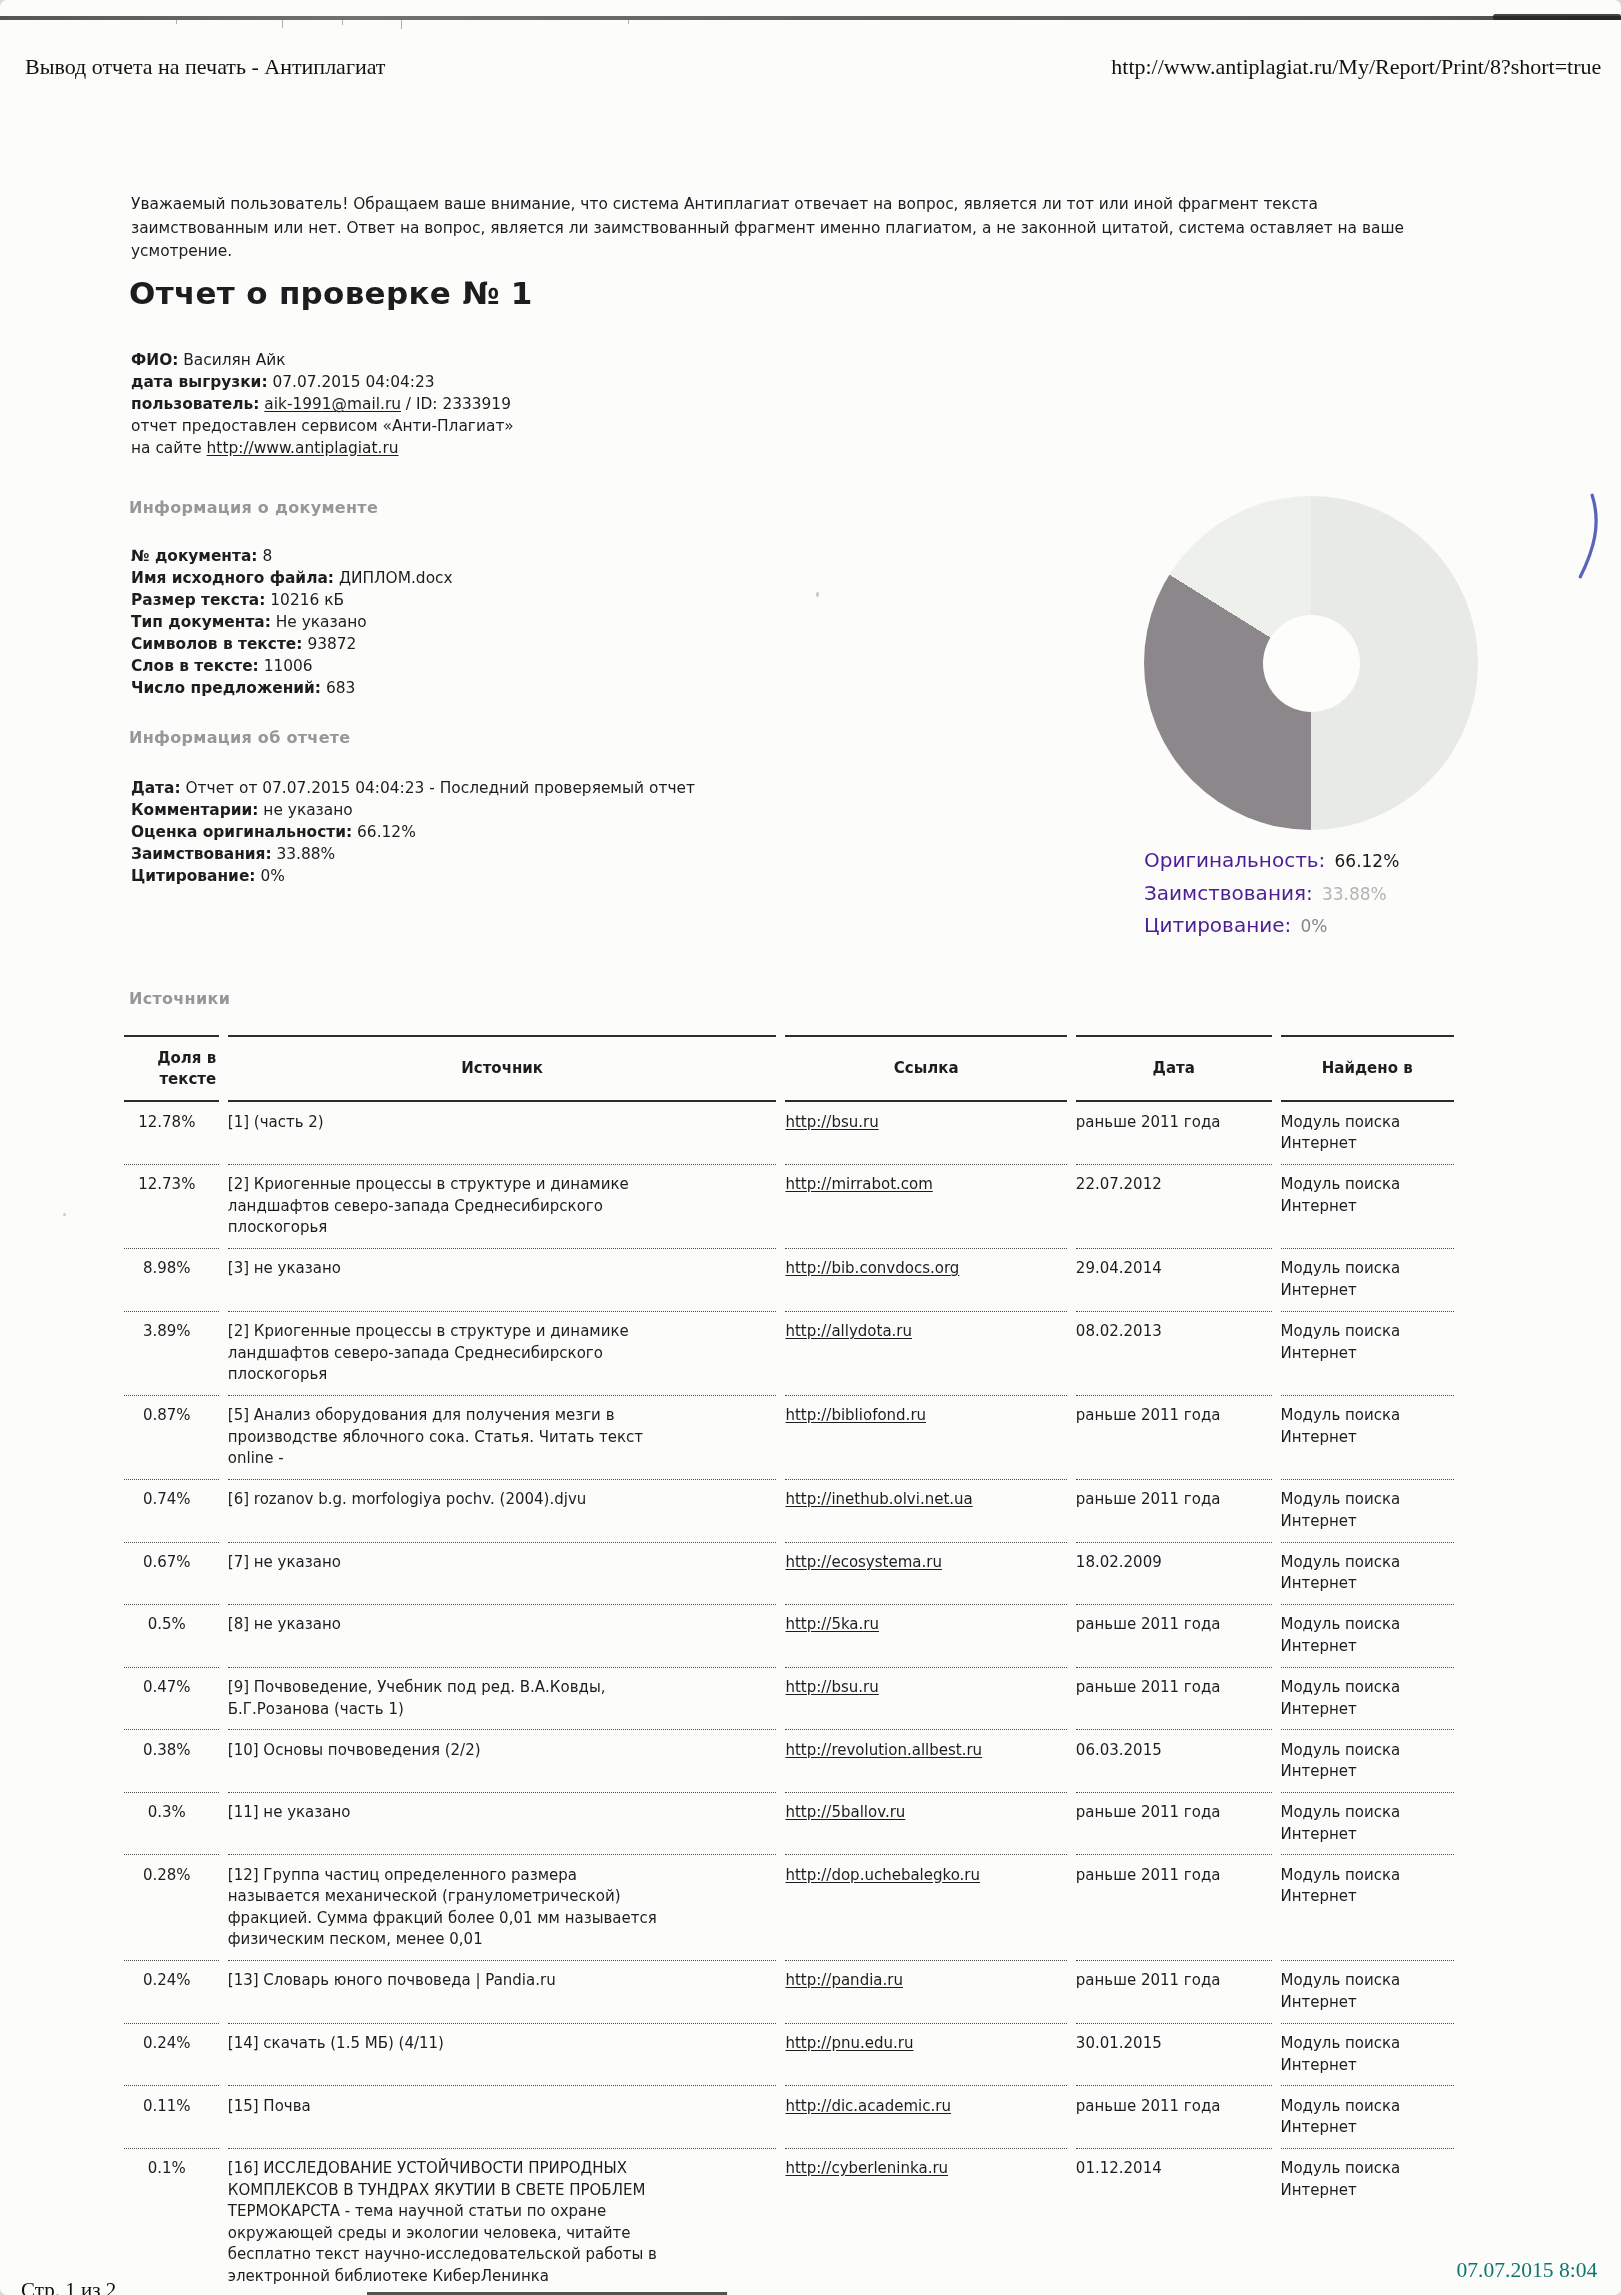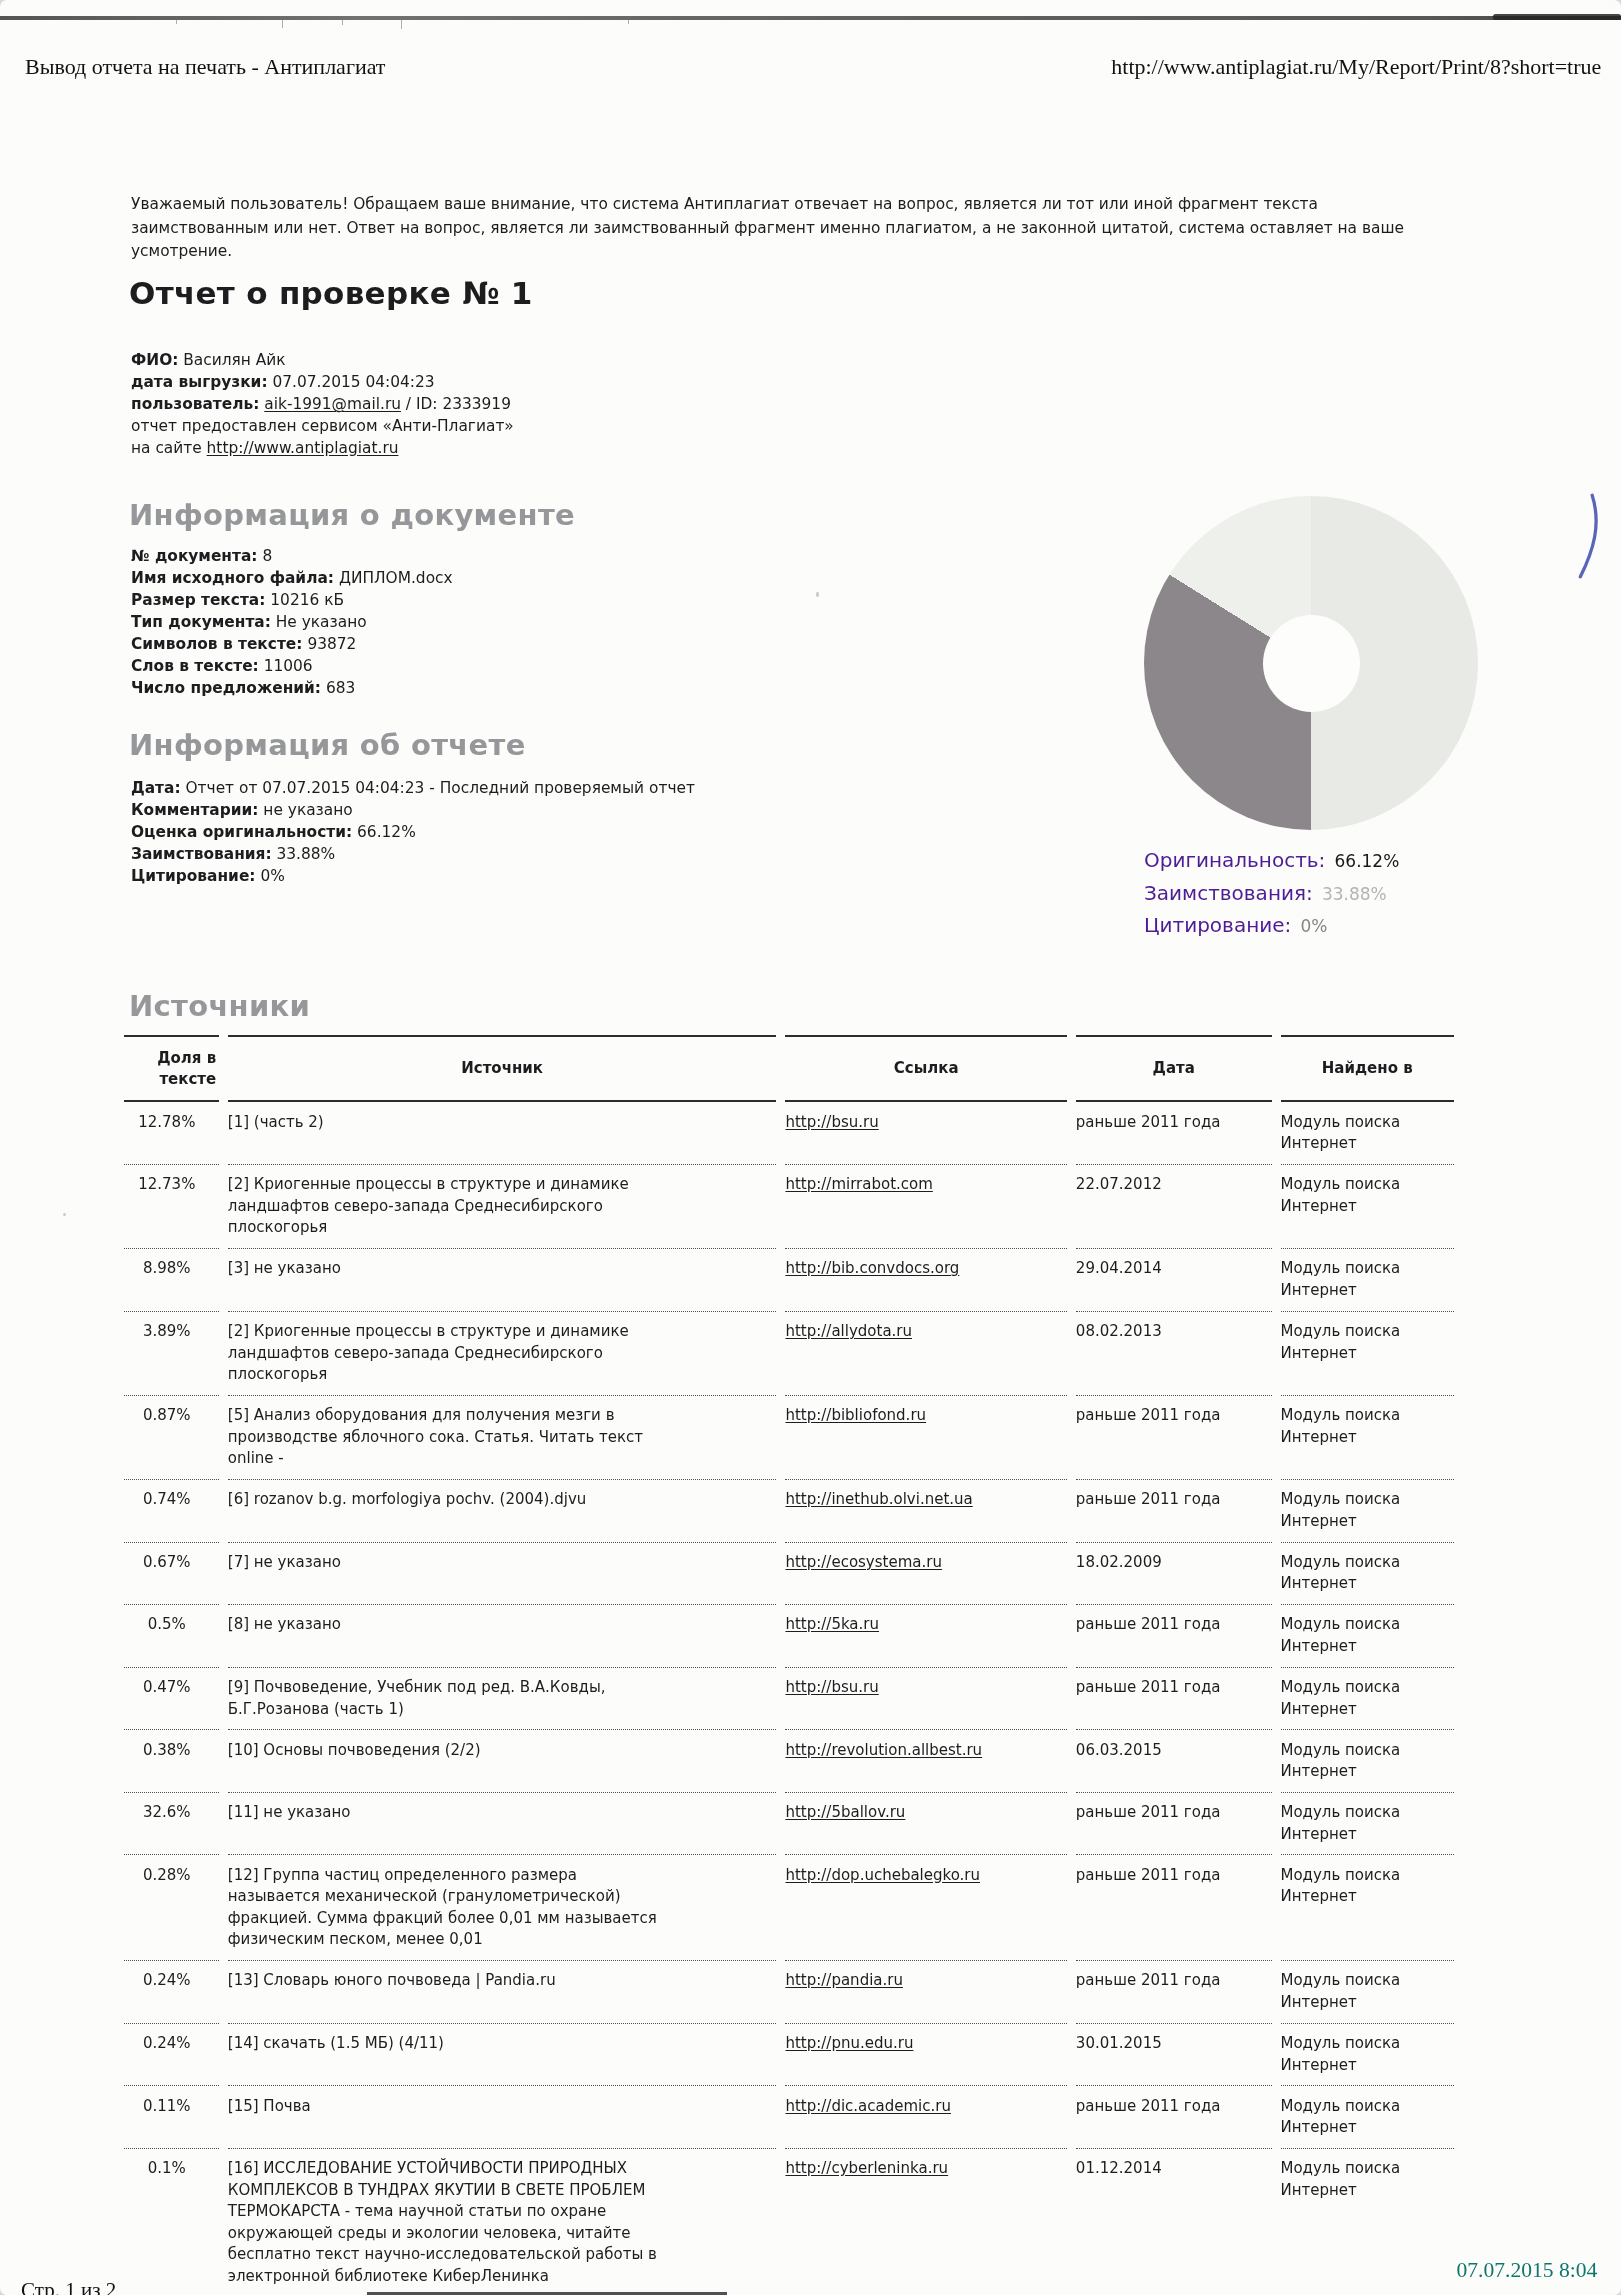--- a/index.html
+++ b/index.html
@@ -27,21 +27,21 @@
   .print-url   { position:absolute; right:19.7px; top:54px; font-size:22px; color:#111; }
   .footer-left  { position:absolute; left:21px;  top:2278px; font-size:21px; color:#111; }
   .footer-right { position:absolute; right:23.6px; top:2258px; font-size:21.6px; color:#0f766e; }
 
   
   .notice { position:absolute; left:131px; top:193px; width:1300px; font-size:15.4px; line-height:23.6px; }
   .report-title { position:absolute; left:129px; top:275px; font-size:31px; font-weight:bold; letter-spacing:0.3px; }
   .kv-block { position:absolute; font-size:15.4px; line-height:22px; }
   .kv-block b { font-weight:bold; }
   .lnk { color:inherit; text-decoration:underline; text-underline-offset:2px; cursor:pointer; }
-  .section-heading { position:absolute; font-size:29px; font-weight:bold; color:#96979a; letter-spacing:0.3px; }
+  .section-heading { position:absolute; font-size:16px; font-weight:bold; color:#96979a; letter-spacing:0.3px; }
 
   
   .pie { position:absolute; left:1144px; top:496px; width:334px; height:334px; border-radius:50%; }
   .pie::after { content:""; position:absolute; left:119px; top:119px; width:97px; height:97px;
     border-radius:50%; background:#fdfdfc; }
   .legend { position:absolute; left:1144px; top:848px; }
   .legend-row { margin-bottom:8.5px; white-space:nowrap; }
   .legend-label { font-size:20px; color:#4c1d95; }
   .legend-value { font-size:17px; margin-left:9.2px; }
   .lv0 { color:#19191b; }
@@ -211,21 +211,21 @@
       <td class="c-found">Модуль поиска Интернет</td>
     </tr>
         <tr>
       <td class="c-share">0.38%</td>
       <td class="c-source">[10] Основы почвоведения (2/2)</td>
       <td class="c-link"><a class="lnk">http://revolution.allbest.ru</a></td>
       <td class="c-date">06.03.2015</td>
       <td class="c-found">Модуль поиска Интернет</td>
     </tr>
         <tr>
-      <td class="c-share">32.6%</td>
+      <td class="c-share">0.3%</td>
       <td class="c-source">[11] не указано</td>
       <td class="c-link"><a class="lnk">http://5ballov.ru</a></td>
       <td class="c-date">раньше 2011 года</td>
       <td class="c-found">Модуль поиска Интернет</td>
     </tr>
         <tr>
       <td class="c-share">0.28%</td>
       <td class="c-source">[12] Группа частиц определенного размера называется механической (гранулометрической) фракцией. Сумма фракций более 0,01 мм называется физическим песком, менее 0,01</td>
       <td class="c-link"><a class="lnk">http://dop.uchebalegko.ru</a></td>
       <td class="c-date">раньше 2011 года</td>

